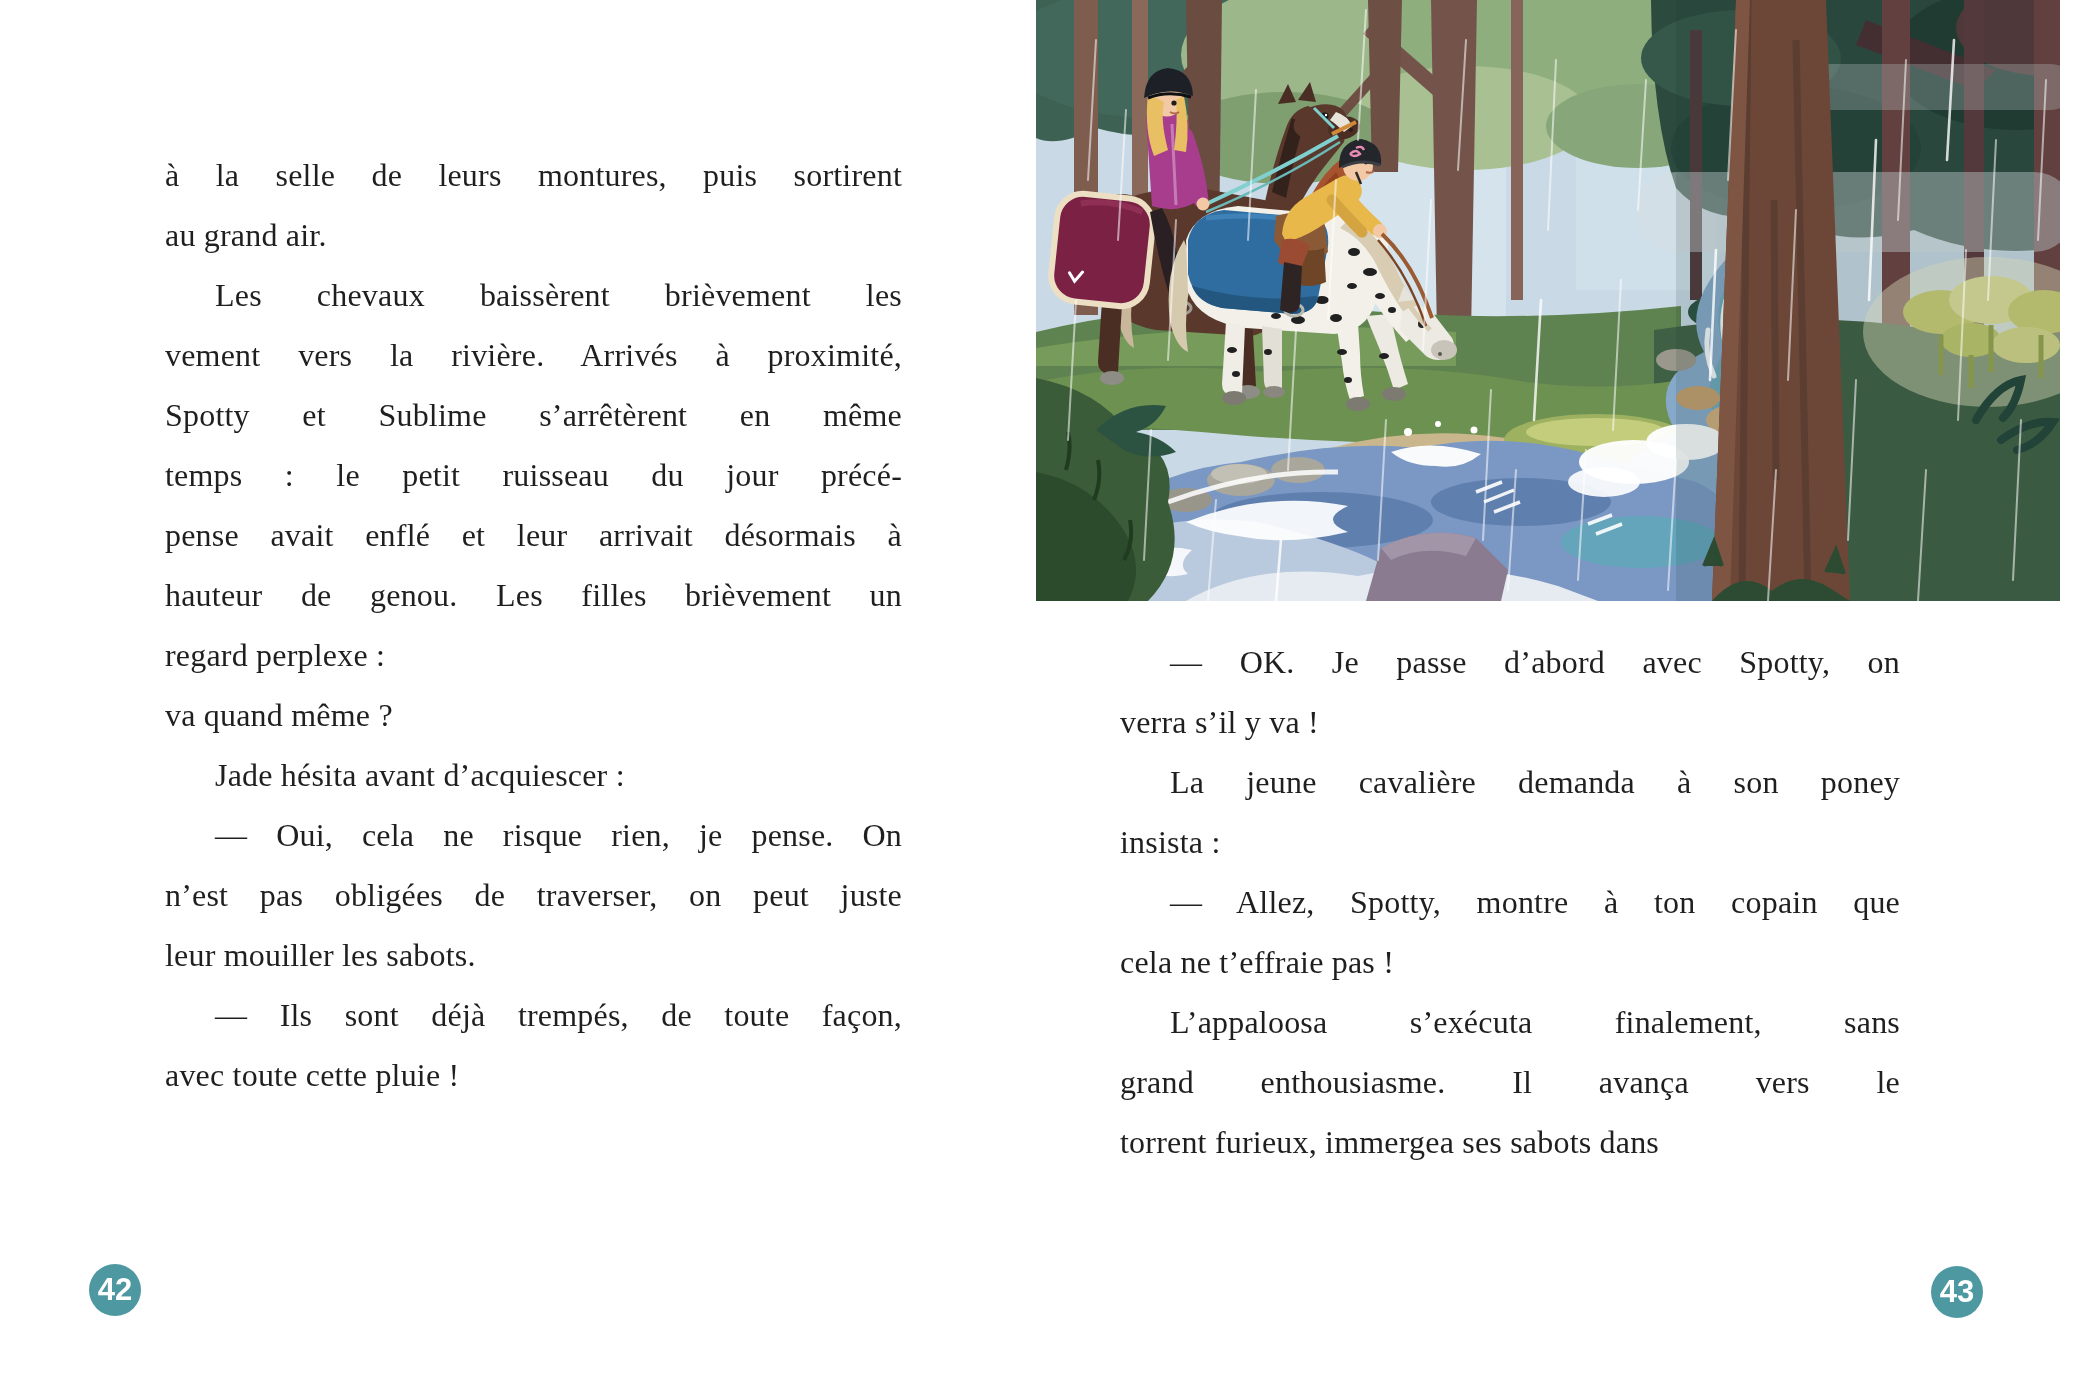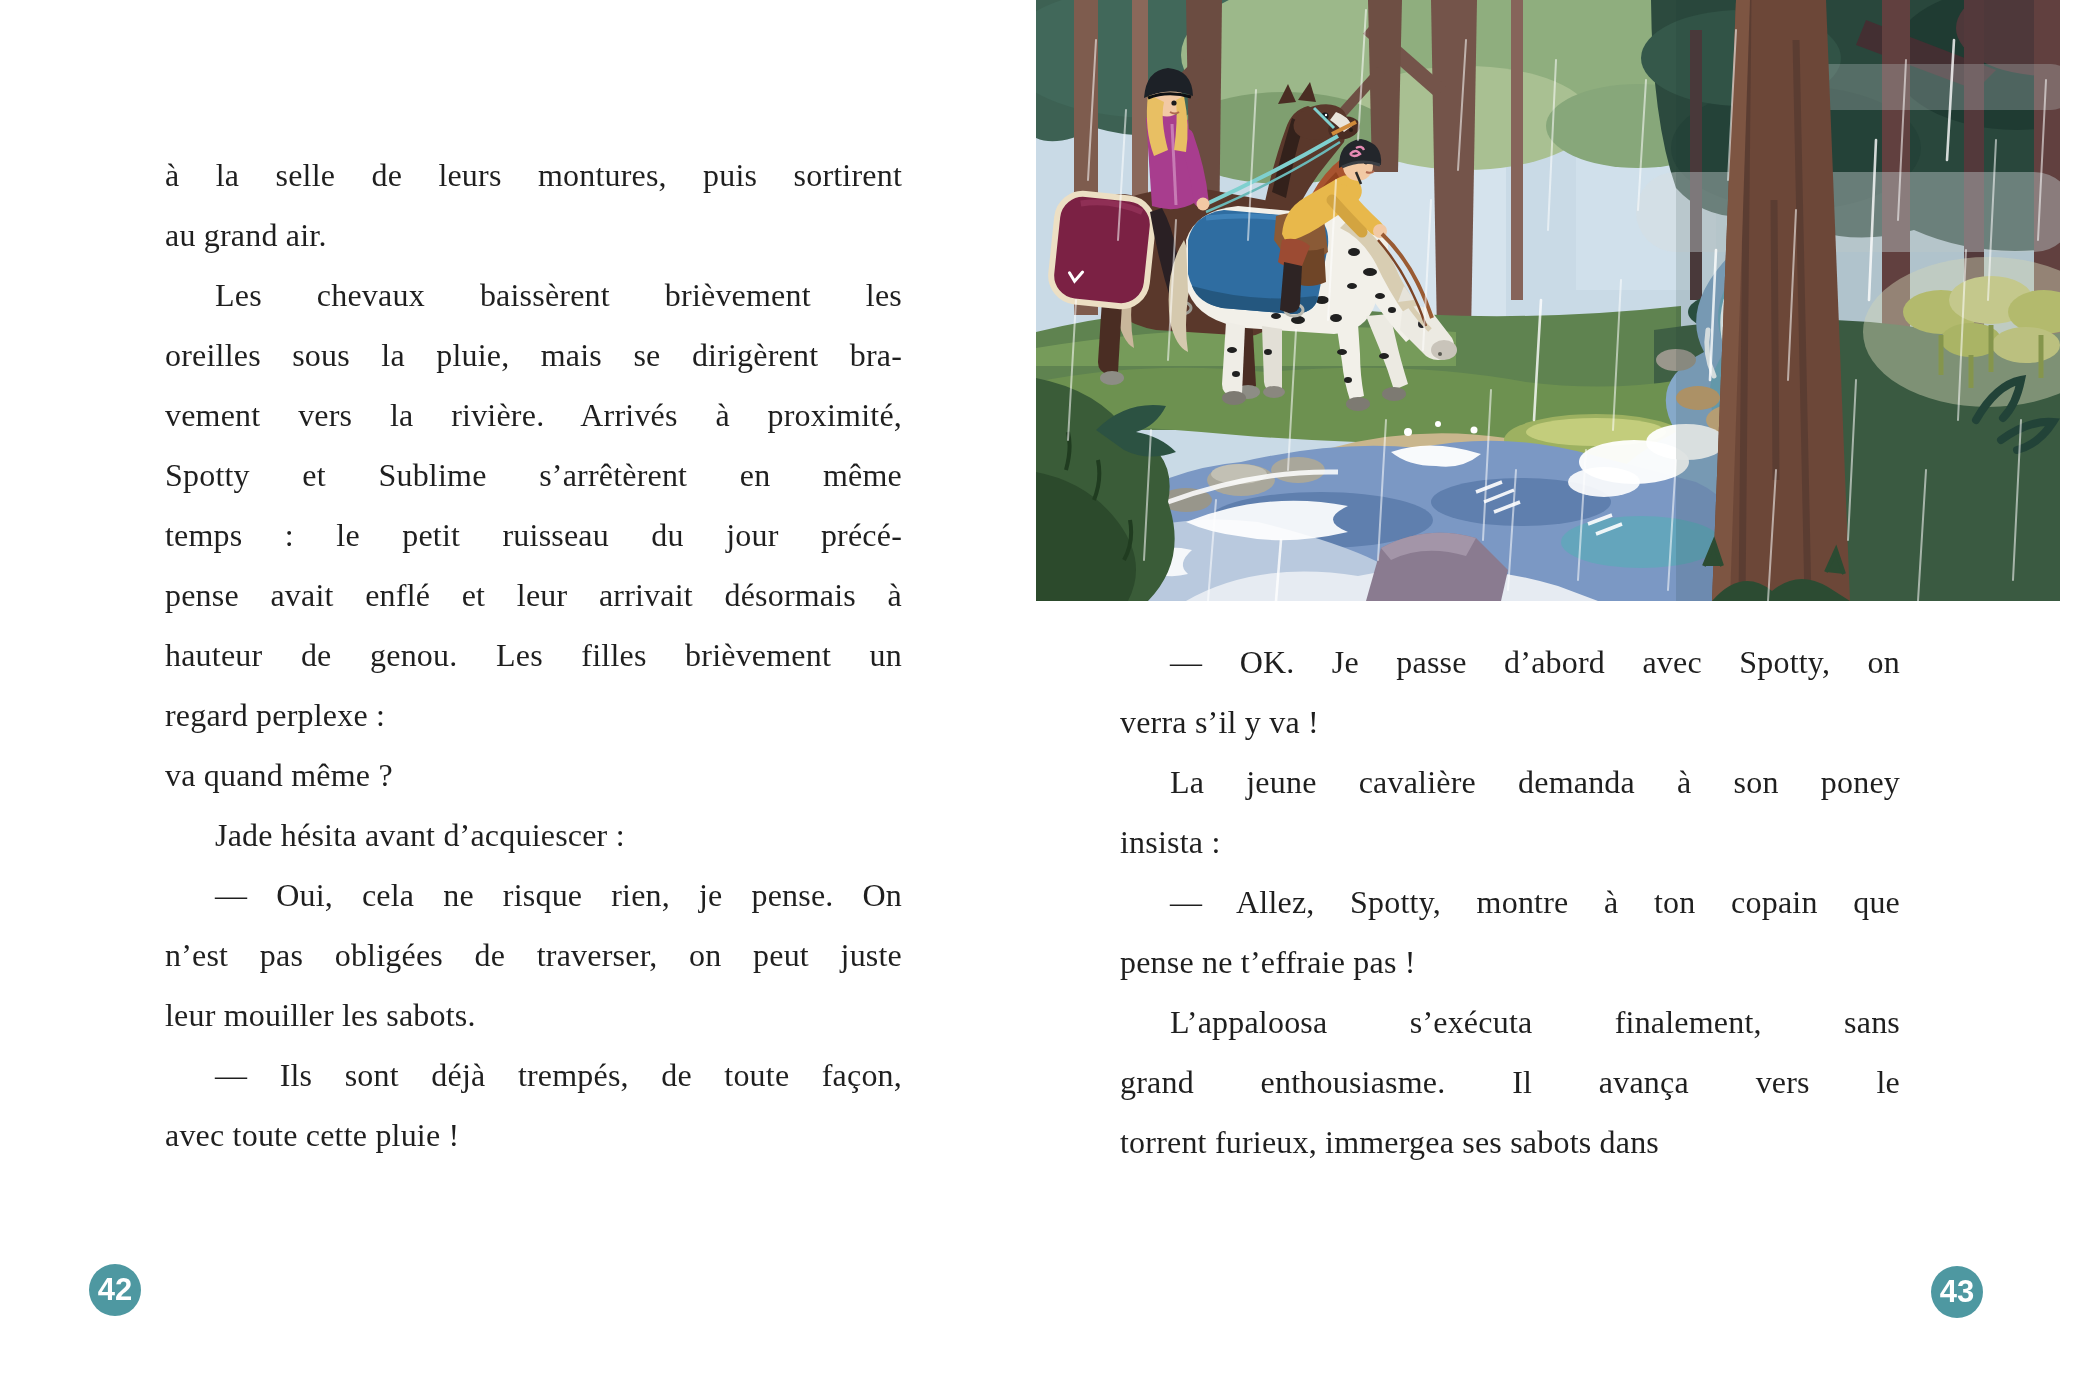--- a/index.html
+++ b/index.html
@@ -39,21 +39,20 @@
 </head>
 <body>
 
 <div class="spread">
 
   <section>
     <div class="text-col" id="left-col">
         <div class="line">à la selle de leurs montures, puis sortirent</div>
         <div class="line last">au grand air.</div>
         <div class="line indent">Les chevaux baissèrent brièvement les</div>
-        <div class="line">oreilles sous la pluie, mais se dirigèrent bra-</div>
         <div class="line">vement vers la rivière. Arrivés à proximité,</div>
         <div class="line">Spotty et Sublime s’arrêtèrent en même</div>
         <div class="line">temps : le petit ruisseau du jour précé-</div>
         <div class="line">pense avait enflé et leur arrivait désormais à</div>
         <div class="line">hauteur de genou. Les filles brièvement un</div>
         <div class="line last">regard perplexe :</div>
         <div class="line last">va quand même ?</div>
         <div class="line last indent">Jade hésita avant d’acquiescer :</div>
         <div class="line indent">— Oui, cela ne risque rien, je pense. On</div>
         <div class="line">n’est pas obligées de traverser, on peut juste</div>
@@ -340,21 +339,21 @@
         </g>
       </svg>
     </figure>
 
     <div class="text-col" id="right-col">
         <div class="line indent">— OK. Je passe d’abord avec Spotty, on</div>
         <div class="line last">verra s’il y va !</div>
         <div class="line indent">La jeune cavalière demanda à son poney</div>
         <div class="line last">insista :</div>
         <div class="line indent">— Allez, Spotty, montre à ton copain que</div>
-        <div class="line last">pense ne t’effraie pas !</div>
+        <div class="line last">cela ne t’effraie pas !</div>
         <div class="line indent">L’appaloosa s’exécuta finalement, sans</div>
         <div class="line">grand enthousiasme. Il avança vers le</div>
         <div class="line last">torrent furieux, immergea ses sabots dans</div>
       </div>
     <div class="page-badge" id="badge-43" style="background: rgb(78, 152, 161); text-align: right;">
       <span>43</span>
     </div>
   </section>
 </div>
 

